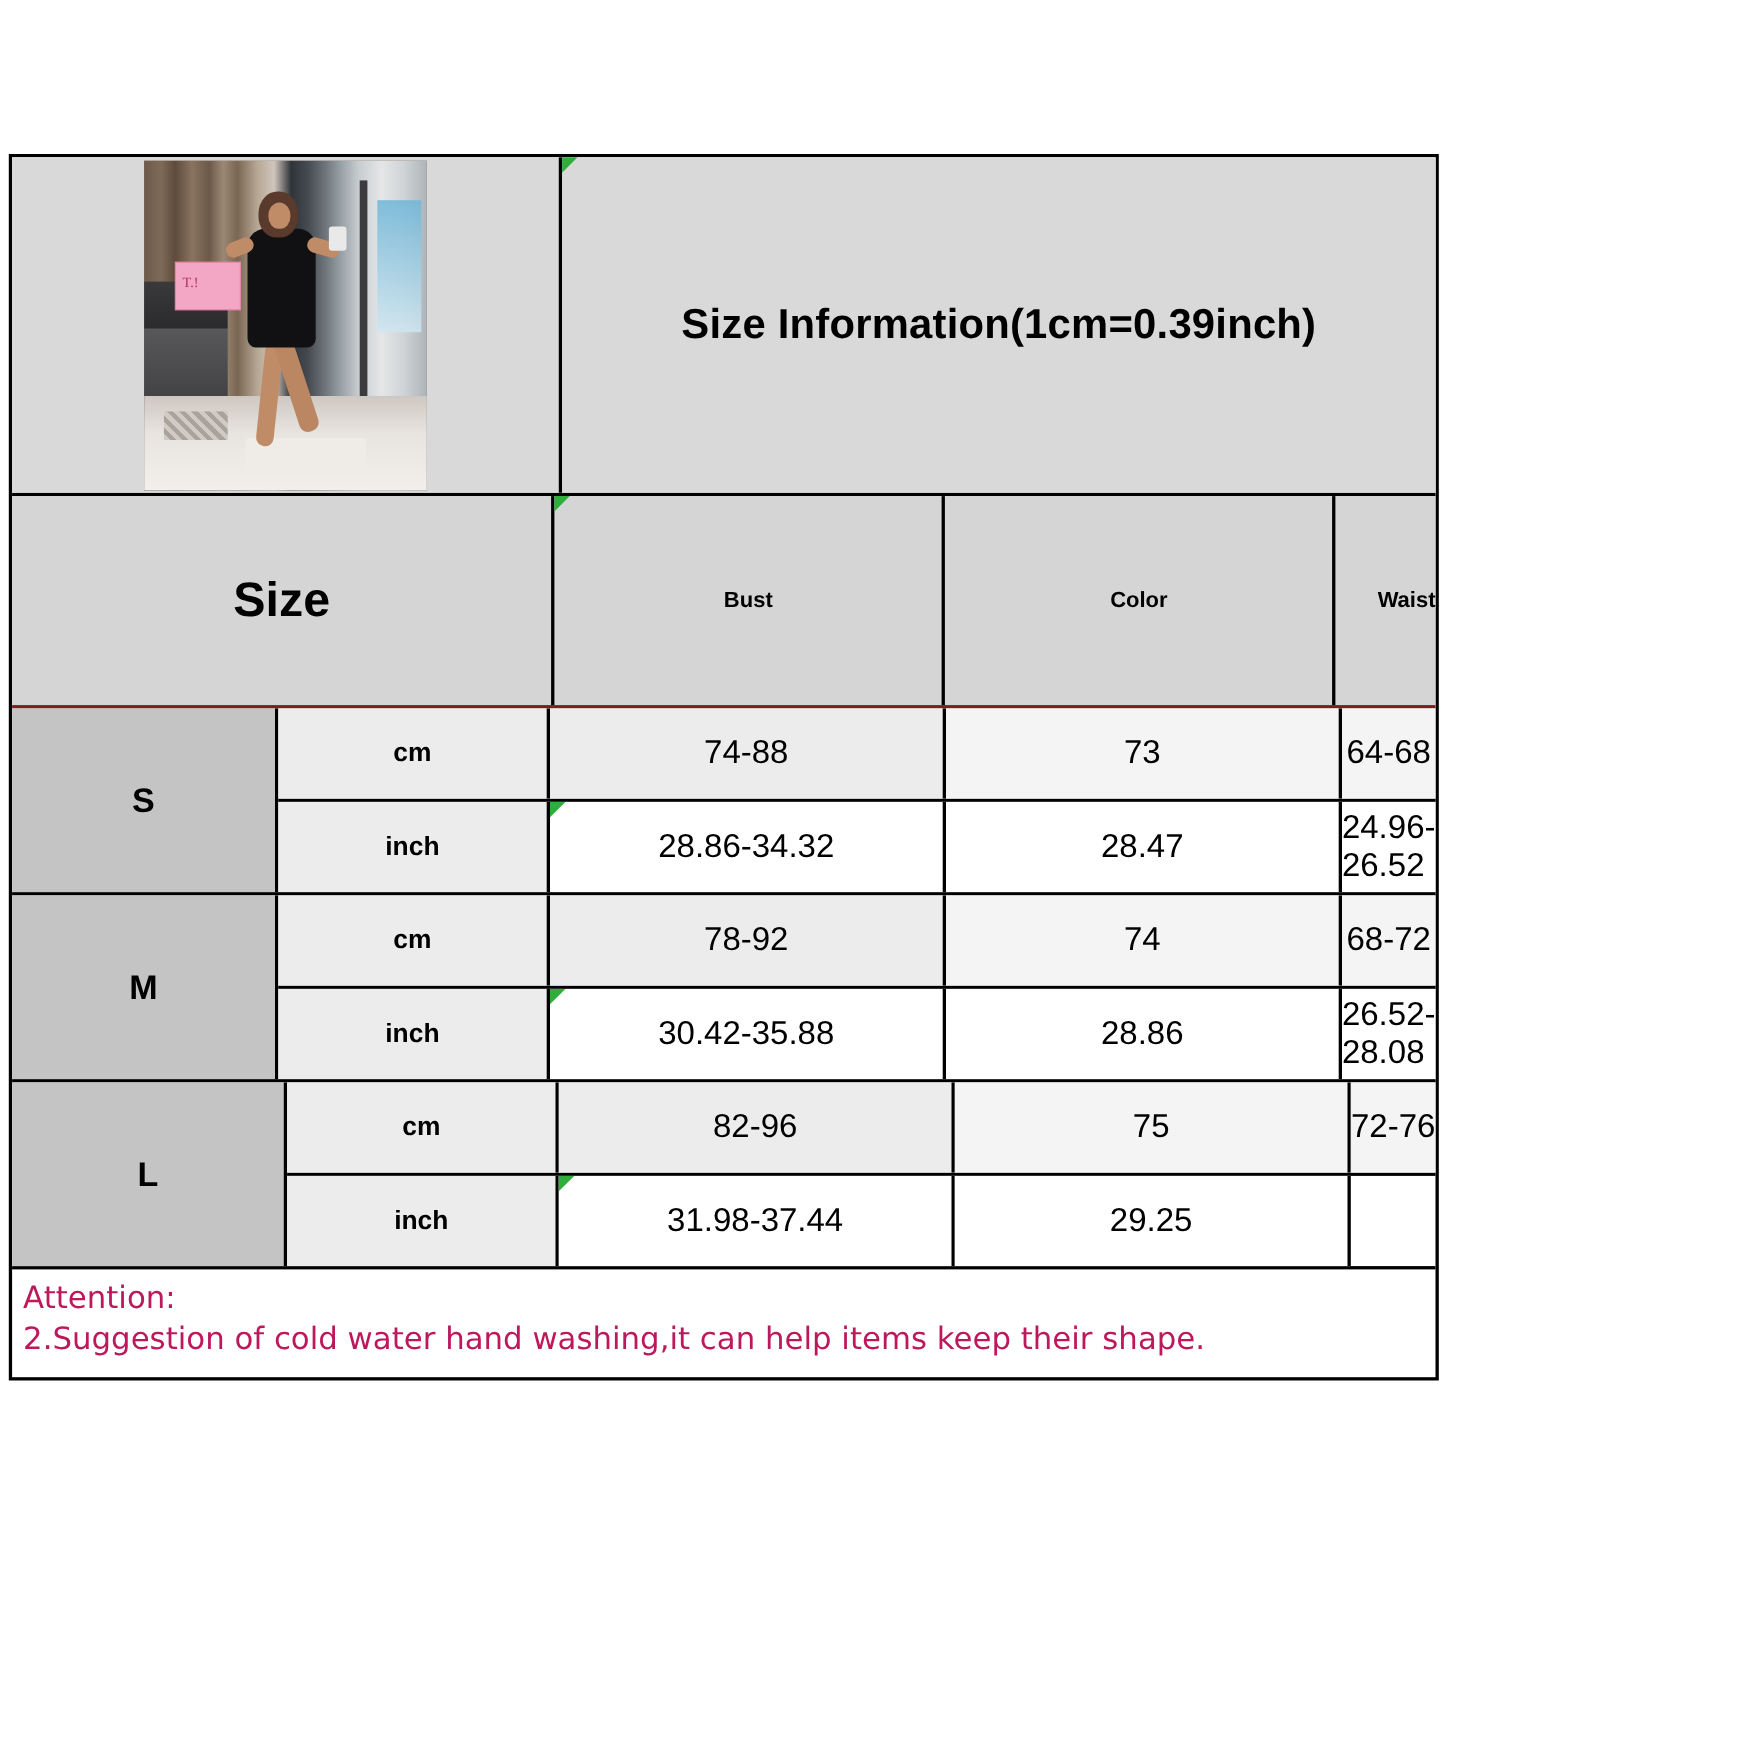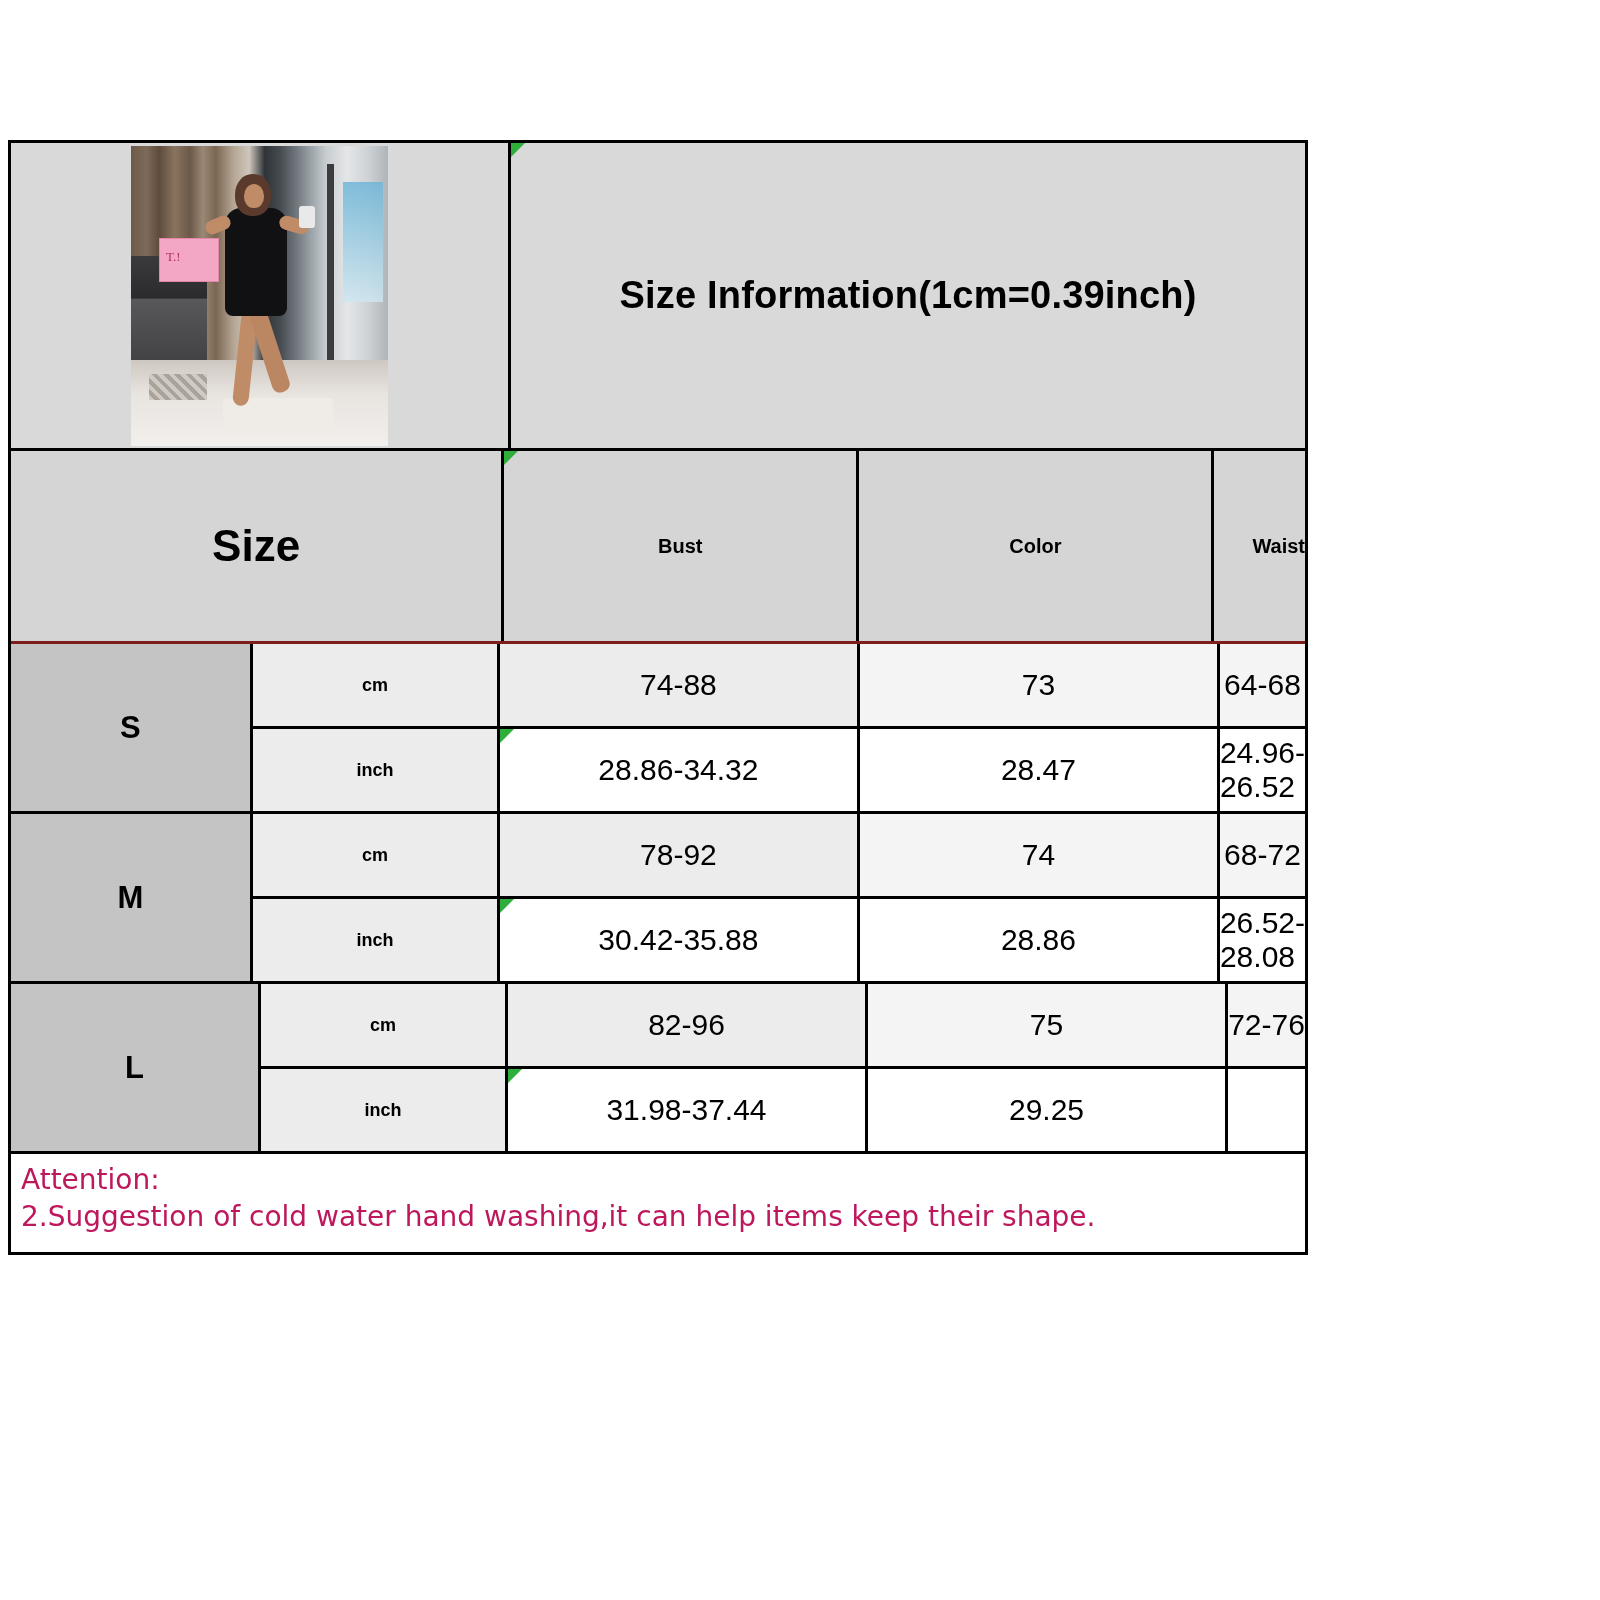--- a/index.html
+++ b/index.html
@@ -190,21 +190,21 @@
     display: flex;
     height: 82px;
   }
   .drow.first { border-bottom: 3px solid #000000; }
   .unit {
     width: 247px;
     box-sizing: border-box;
     border-right: 3px solid #000000;
     background: #ececec;
     display: flex; align-items: center; justify-content: center;
-    font-size: 18px; font-weight: bold;
+    font-size: 24px; font-weight: bold;
   }
   .cell {
     box-sizing: border-box;
     border-right: 3px solid #000000;
     display: flex; align-items: center; justify-content: center;
     font-size: 30px;
     position: relative;
     background: #ffffff;
   }
   .cell.bust   { width: 360px; background: #ececec; }

